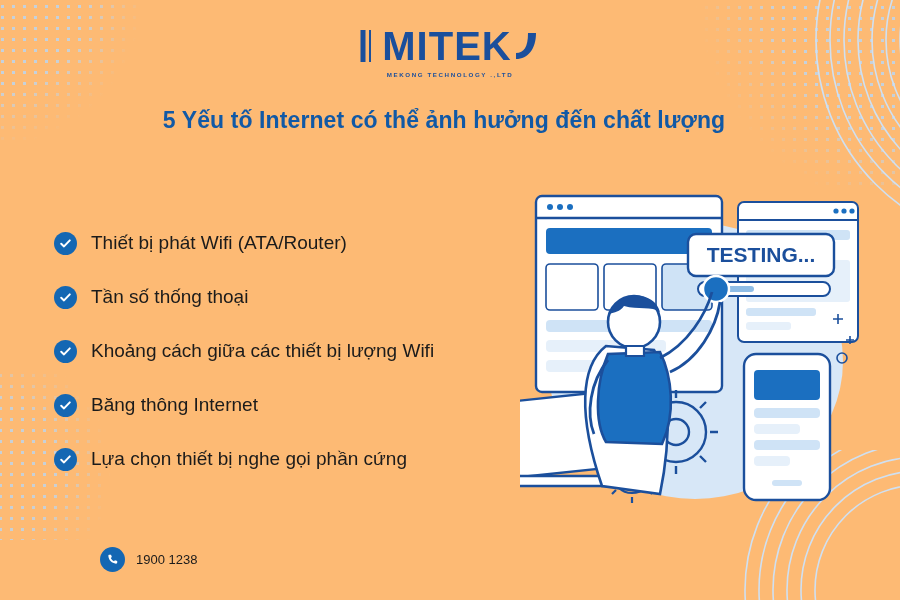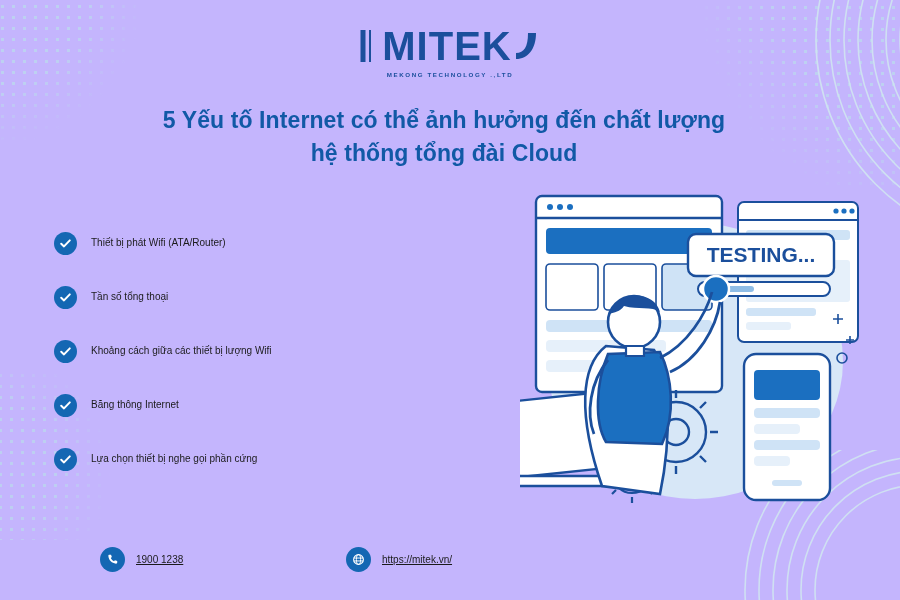--- a/index.html
+++ b/index.html
@@ -5,21 +5,21 @@
   * { box-sizing: border-box; margin: 0; padding: 0; }
   html, body {
     width: 900px; height: 600px;
     background: #ffffff;
     font-family: "Liberation Sans", sans-serif;
     overflow: hidden;
   }
   .page {
     position: relative;
     width: 900px; height: 600px;
-    background: #c4b5fd;
+    background: #fdba74;
     overflow: hidden;
   }
 
   
   .dots {
     position: absolute;
     pointer-events: none;
   }
   .dots-tl {
     top: -10px; left: -14px;
@@ -110,21 +110,21 @@
   }
   .check {
     flex: 0 0 auto;
     width: 23px; height: 23px;
     border-radius: 50%;
     background: #1467b3;
     display: flex; align-items: center; justify-content: center;
   }
   .check svg { display: block; }
   .list-label {
-    font-size: 10px;
+    font-size: 19px;
     color: #1b1b1b;
     line-height: 1.2;
   }
 
   
   .illus {
     position: absolute;
     top: 186px; left: 520px;
     width: 360px; height: 330px;
   }
@@ -146,23 +146,22 @@
   .contact-phone { width: 246px; }
   .contact-mail  { width: 246px; }
   .c-icon {
     width: 25px; height: 25px;
     border-radius: 50%;
     background: #1467b3;
     display: flex; align-items: center; justify-content: center;
     flex: 0 0 auto;
   }
   .c-text {
-    font-size: 10px;
+    font-size: 13px;
     color: #1b1b1b;
-    text-decoration: underline;
   }
 </style>
 </head>
 <body>
 
 <div class="page">
 
   <div class="dots dots-tl"></div>
   <div class="dots dots-bl"></div>
   <div class="dots dots-tr"></div>
@@ -199,41 +198,40 @@
       <span class="logo-text">MITEK</span>
       <svg width="26" height="34" viewBox="0 0 26 34">
         <path d="M2 30 C 14 30, 22 20, 22 4 L 14 4 C 14 18, 10 24, 2 24 Z" fill="#1b4f9c"></path>
       </svg>
     </div>
     <div class="logo-sub">MEKONG TECHNOLOGY .,LTD</div>
   </div>
 
   <div class="title">
     <div>5 Yếu tố Internet có thể ảnh hưởng đến chất lượng</div>
-    <div>hệ thống tổng đài Cloud</div>
   </div>
 
   <div class="list">
 
     <div class="list-item">
       <span class="check">
         <svg width="13" height="13" viewBox="0 0 13 13">
             <path d="M2.2 6.8 L5 9.4 L10.8 3.4" fill="none" stroke="#ffffff" stroke-width="2" stroke-linecap="round" stroke-linejoin="round"></path>
           </svg>
       </span>
       <span class="list-label">Thiết bị phát Wifi (ATA/Router)</span>
     </div>
 
     <div class="list-item">
       <span class="check">
         <svg width="13" height="13" viewBox="0 0 13 13">
             <path d="M2.2 6.8 L5 9.4 L10.8 3.4" fill="none" stroke="#ffffff" stroke-width="2" stroke-linecap="round" stroke-linejoin="round"></path>
           </svg>
       </span>
-      <span class="list-label">Tần số tổng thoại</span>
+      <span class="list-label">Tần số thống thoại</span>
     </div>
 
     <div class="list-item">
       <span class="check">
         <svg width="13" height="13" viewBox="0 0 13 13">
             <path d="M2.2 6.8 L5 9.4 L10.8 3.4" fill="none" stroke="#ffffff" stroke-width="2" stroke-linecap="round" stroke-linejoin="round"></path>
           </svg>
       </span>
       <span class="list-label">Khoảng cách giữa các thiết bị lượng Wifi</span>
     </div>
@@ -359,26 +357,16 @@
     <div class="contact contact-phone">
       <span class="c-icon">
         <svg width="13" height="13" viewBox="0 0 16 16">
             <path d="M4.2 2.2 L6.2 2.2 L7.2 5 L5.9 6.1 C6.7 7.8 8.2 9.3 9.9 10.1 L11 8.8 L13.8 9.8 L13.8 11.8 C13.8 12.6 13.1 13.2 12.3 13.1 C7.2 12.6 3.4 8.8 2.9 3.7 C2.8 2.9 3.4 2.2 4.2 2.2 Z" fill="#ffffff"></path>
           </svg>
       </span>
       <span class="c-text">1900 1238</span>
     </div>
 
 
-    <div class="contact contact-web">
-      <span class="c-icon">
-        <svg width="13" height="13" viewBox="0 0 16 16">
-            <circle cx="8" cy="8" r="6" fill="none" stroke="#ffffff" stroke-width="1.4"></circle>
-            <ellipse cx="8" cy="8" rx="2.6" ry="6" fill="none" stroke="#ffffff" stroke-width="1.2"></ellipse>
-            <path d="M2.3 6.2 H13.7 M2.3 9.8 H13.7" stroke="#ffffff" stroke-width="1.2"></path>
-          </svg>
-      </span>
-      <span class="c-text">https://mitek.vn/</span>
-    </div>
 
   </div>
 
 </div>
 
 </body></html>

